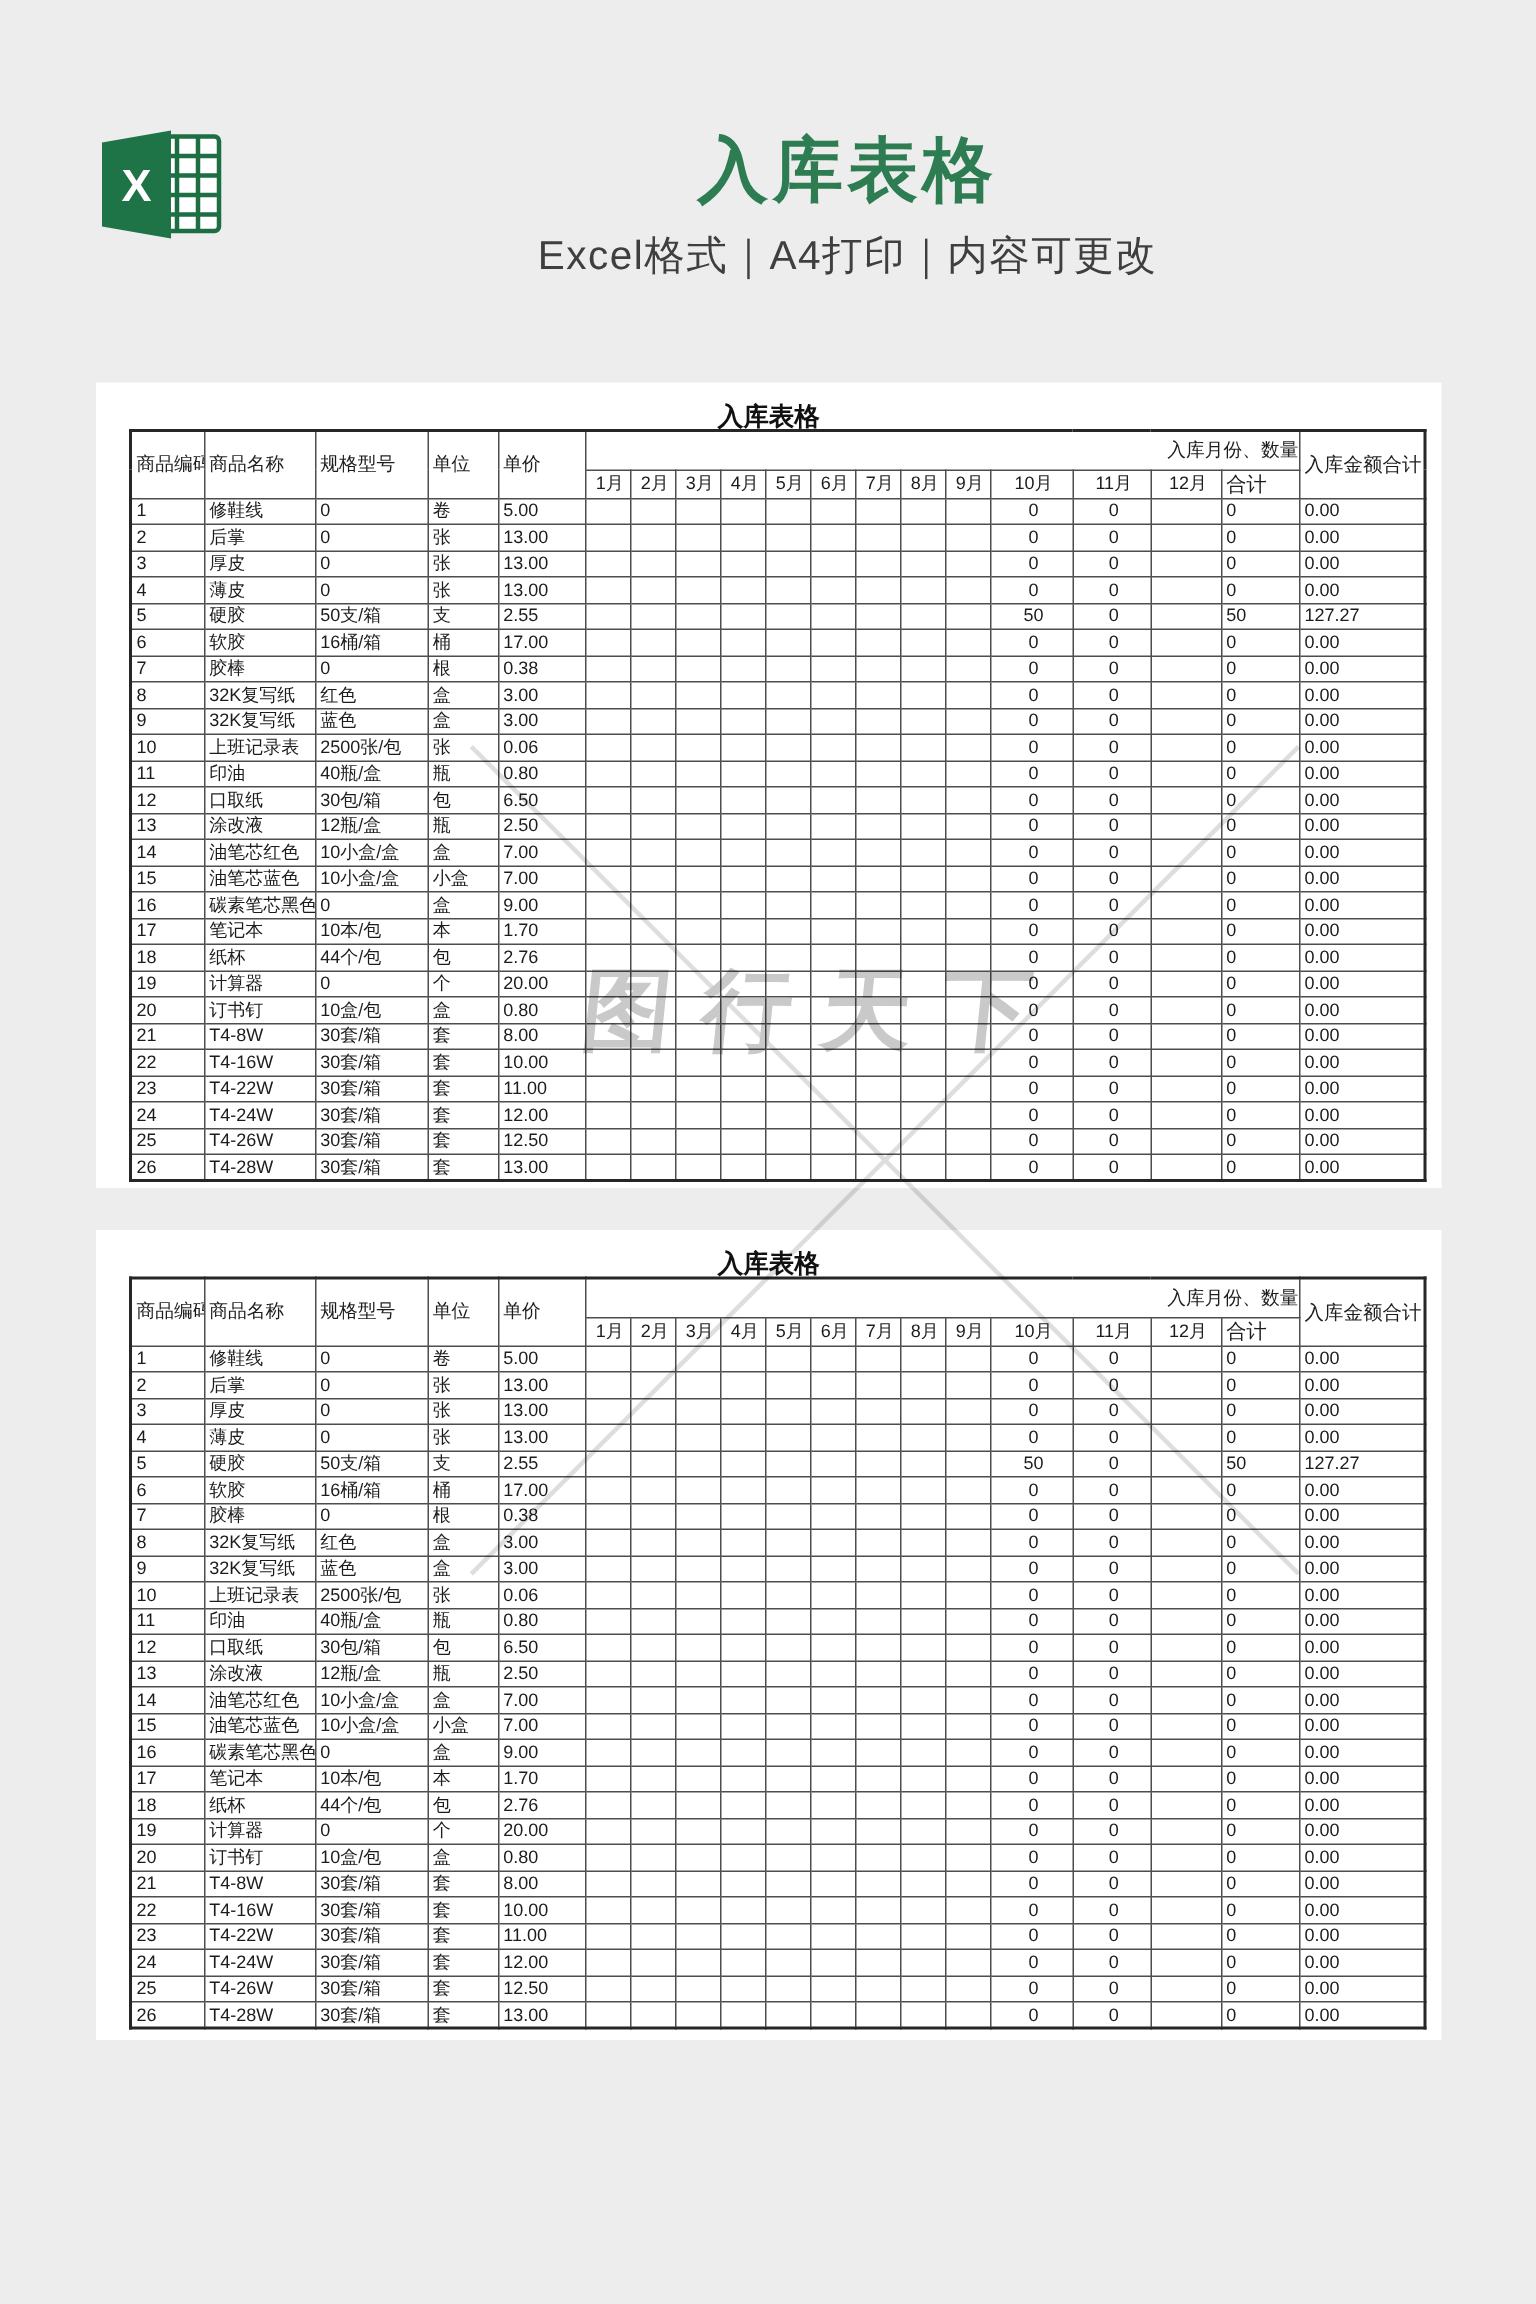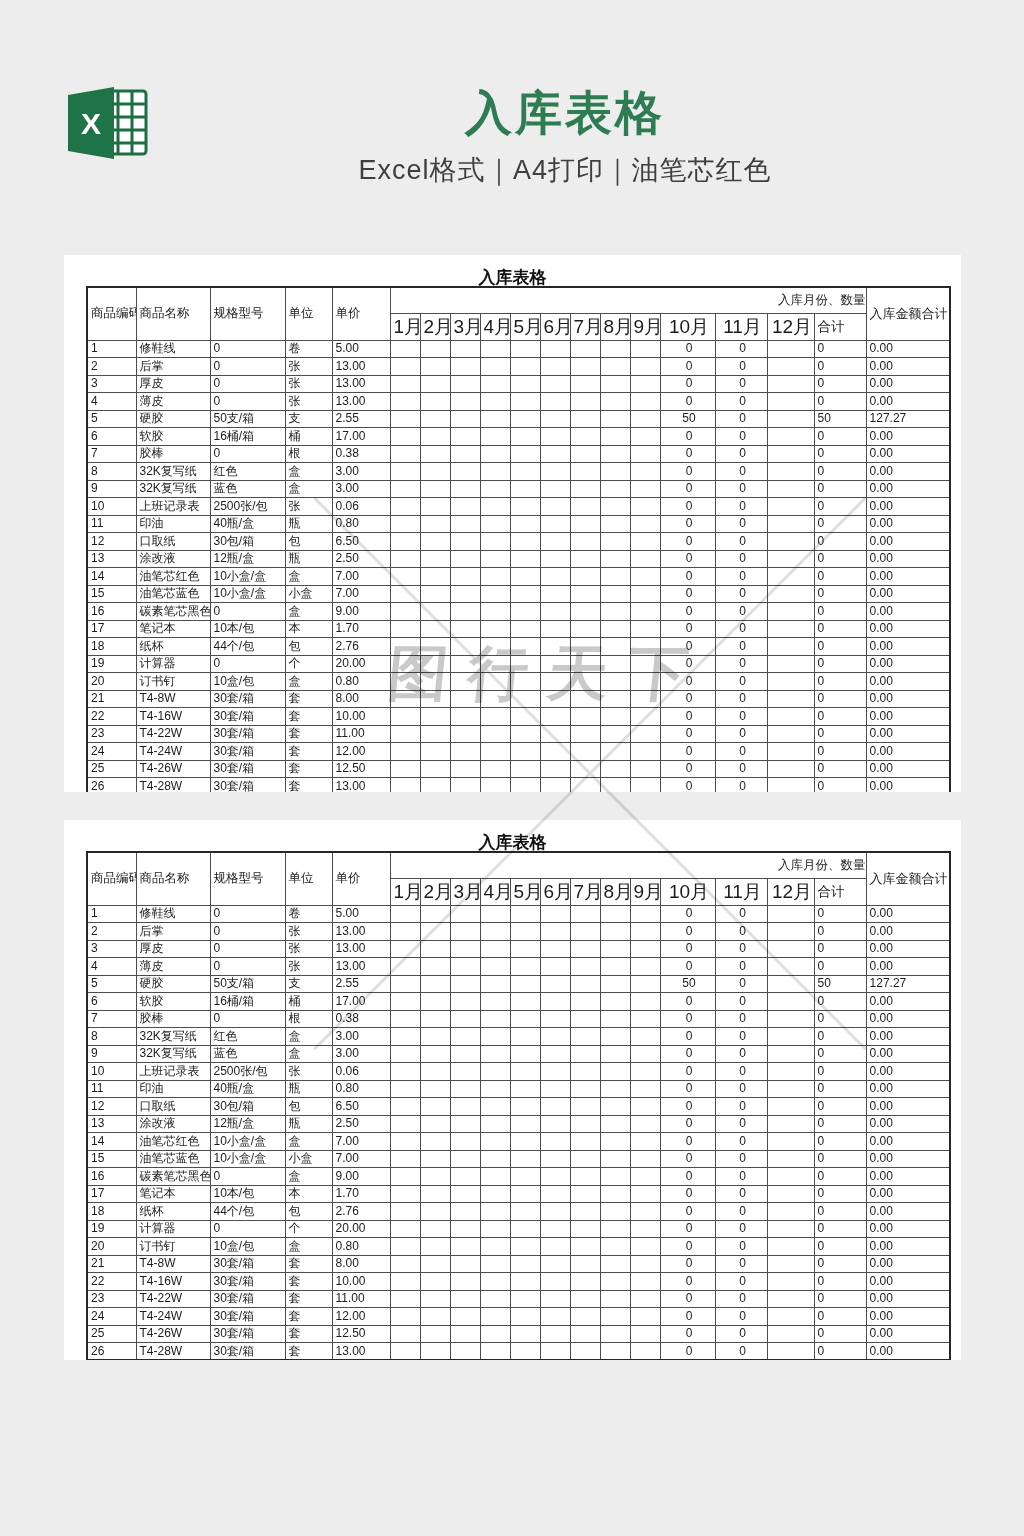--- a/index.html
+++ b/index.html
@@ -33,21 +33,21 @@
     font-size:12px;border:2px solid #262626;
   }
   table.sheet th,table.sheet td{
     border:1px solid #4d4d4d;overflow:hidden;white-space:nowrap;
     padding:0 0 0 3px;font-weight:normal;vertical-align:middle;box-sizing:border-box;
   }
   tr.grow{height:26px;}
   tr.mrow{height:18px;}
   th.hl{text-align:left;font-size:12.5px;}
   th.grp{text-align:right;font-size:12.5px;}
-  th.mth{text-align:center;font-size:19px;padding:0;}
+  th.mth{text-align:center;font-size:12px;padding:0;}
   th.total-th{text-align:left;font-weight:bold;font-size:13.5px;padding:0;}
   th.amt-th{text-align:left;font-weight:bold;font-size:13px;}
   tbody.rows td{height:17.5px;line-height:15px;}
   td.l{text-align:left;}
   td.m{text-align:center;padding:0;}
   .b{font-weight:bold;}
   
   col.c-code{width:49px;}  col.c-name{width:74px;} col.c-spec{width:75px;}
   col.c-unit{width:47px;}  col.c-price{width:58px;}
   col.c-m{width:30px;}     col.c-m10{width:55px;} col.c-m11{width:52px;}
@@ -68,21 +68,21 @@
 
 <div class="brand-icon">
   <svg width="86" height="74" viewBox="0 0 86 74">
     <rect x="40" y="5" width="42" height="63" rx="3" fill="#ffffff" stroke="#1d6f43" stroke-width="3"></rect>
     <path d="M54 5v63 M68 5v63 M40 18h42 M40 31h42 M40 44h42 M40 57h42" stroke="#1d6f43" stroke-width="3" fill="none"></path>
     <polygon points="4,9 50,1 50,73 4,65" fill="#1f7447"></polygon>
     <text x="27" y="48" font-size="30" font-weight="bold" fill="#ffffff" text-anchor="middle" font-family="Liberation Sans, sans-serif">X</text>
   </svg>
 </div>
 <div class="page-title">入库表格</div>
-<div class="page-subtitle">Excel格式｜A4打印｜油笔芯红色</div>
+<div class="page-subtitle">Excel格式｜A4打印｜内容可更改</div>
 
 <div class="panel" id="panel-1">
   <div class="sheet-title">入库表格</div>
   <table class="sheet">
     <colgroup>
       <col class="c-code">
         <col class="c-name">
         <col class="c-spec">
         <col class="c-unit">
         <col class="c-price">

